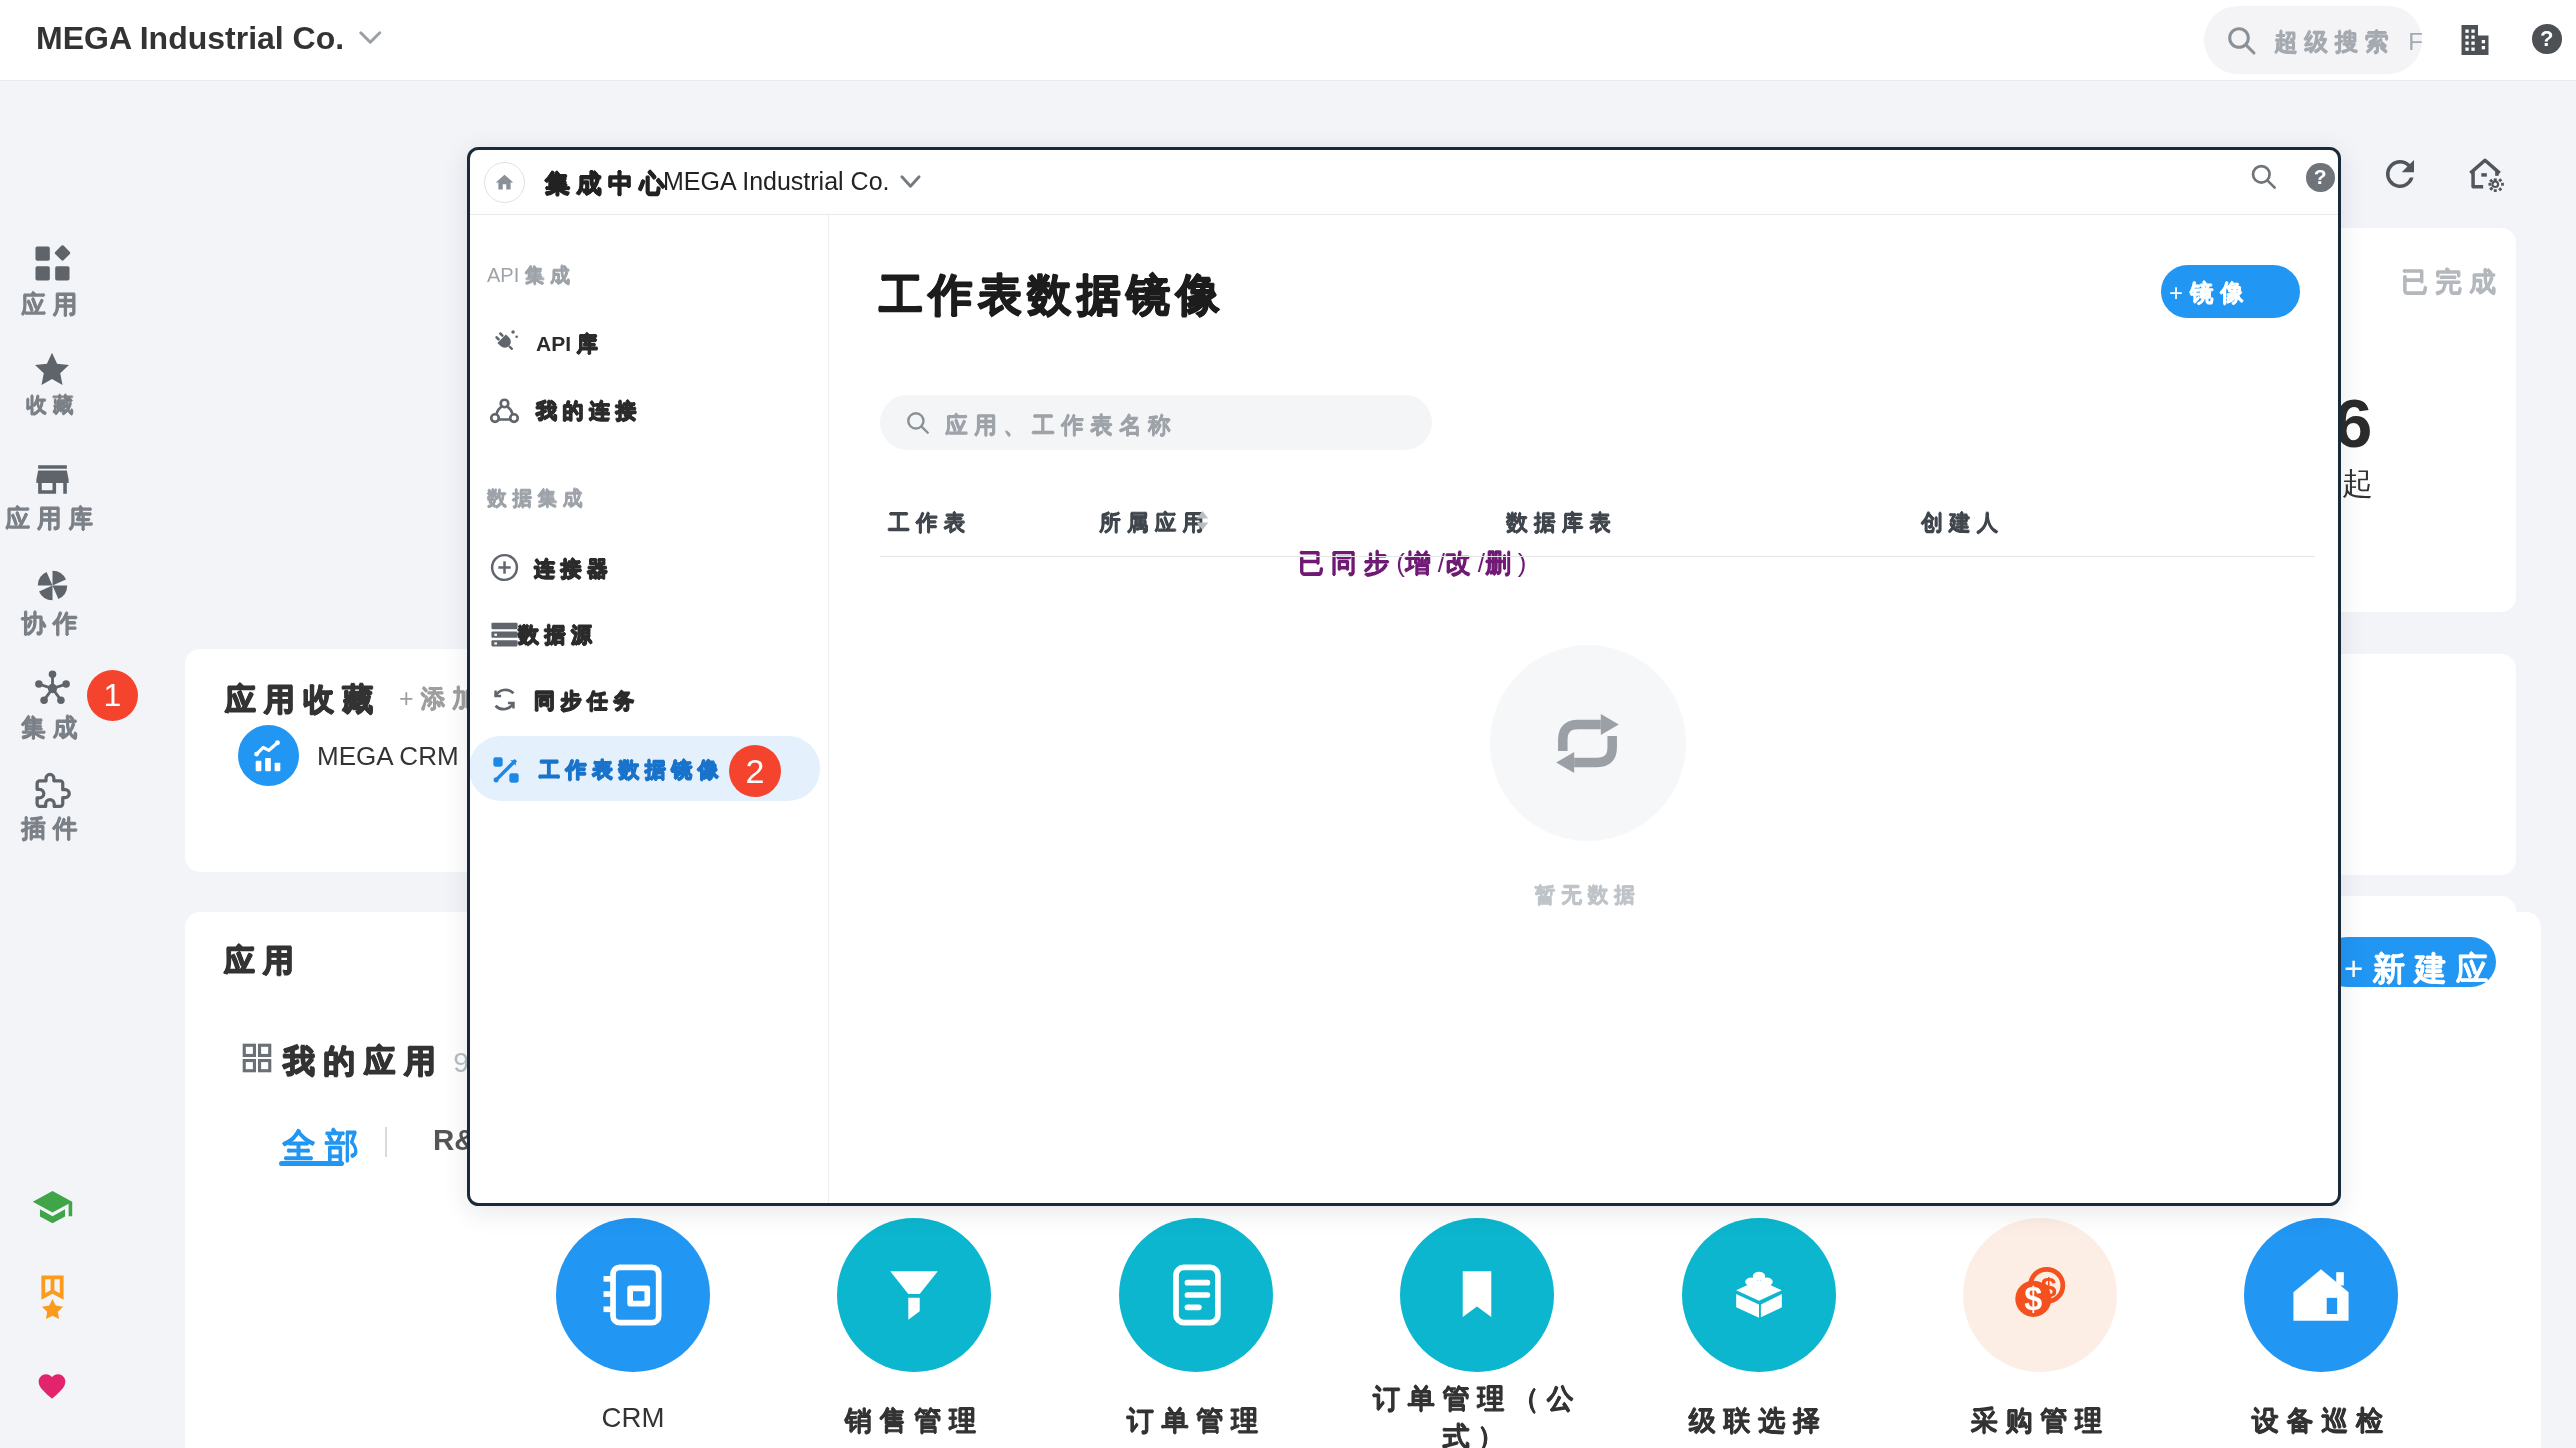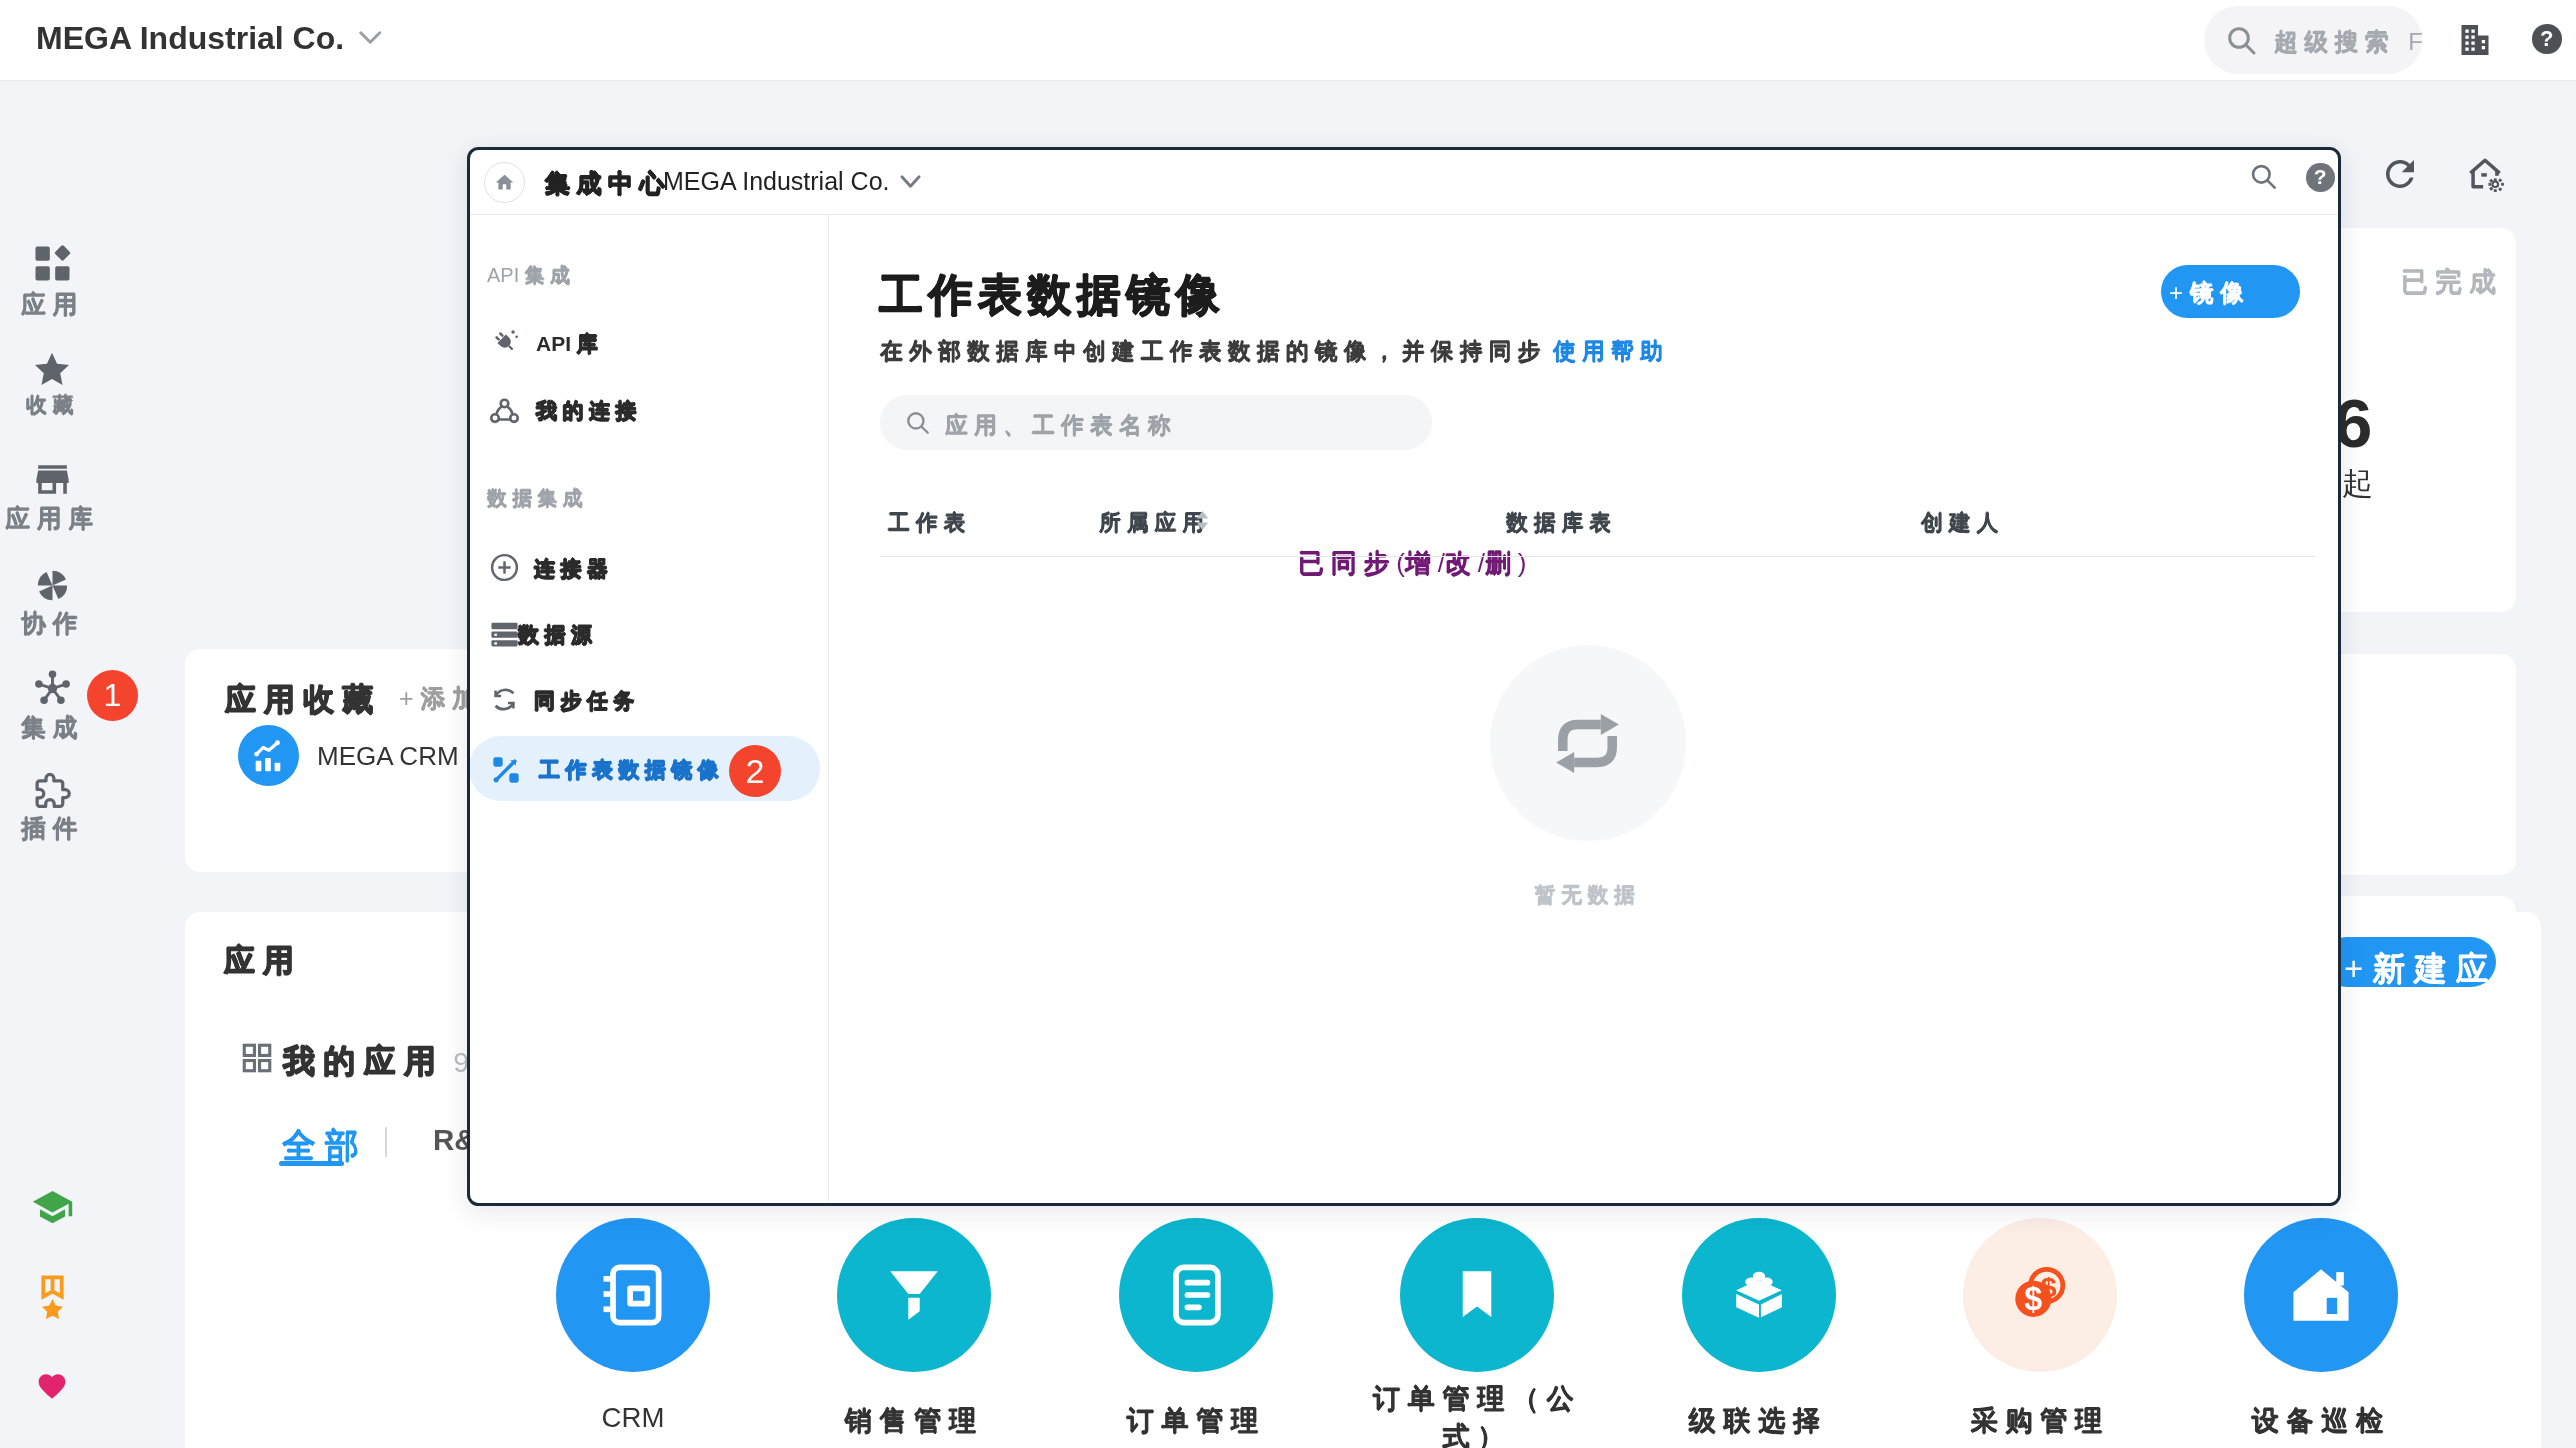--- a/index.html
+++ b/index.html
@@ -270,21 +270,20 @@
         <rect x="2.5" y="2.5" width="7" height="7" rx="1.6"></rect>
         <rect x="14.5" y="14.5" width="7" height="7" rx="1.6"></rect>
         <circle cx="4.6" cy="19.4" r="1.9"></circle>
         <line x1="4.6" y1="19.4" x2="19.4" y2="4.6" stroke="#1e88e5" stroke-width="2.6"></line>
         <path d="M19.4 4.6l-4.2 0 4.2 4.2z" stroke="none"></path>
       </svg>
   <div class="abs c" style="left:69px;top:606px;font-size:21px;font-weight:bold;color:#1a73cb;">工作表数据镜像</div>
   <div class="abs" style="left:259px;top:595px;width:52px;height:52px;border-radius:50%;background:#f4442e;color:#fff;font-size:34px;text-align:center;line-height:52px;">2</div>
 
   <div class="abs c" style="left:409px;top:116px;font-size:44px;letter-spacing:.124em;font-weight:bold;color:#1c1c1c;">工作表数据镜像</div>
-  <div class="abs" style="left:410px;top:186px;font-size:23px;color:#3c3c3c;"><span class="c">在外部数据库中创建工作表数据的镜像，并保持同步</span> <span class="c" style="color:#1e88e5;">使用帮助</span></div>
   <div class="abs" style="left:410px;top:245px;width:552px;height:55px;border-radius:27.6px;background:#f4f5f6;"></div>
   <svg class="abs" style="left:434px;top:259px;" width="28.5" height="28.5" viewBox="0 0 24 24">
         <circle cx="10" cy="10" r="6.4" fill="none" stroke="#8a9097" stroke-width="2"></circle>
         <line x1="14.8" y1="14.8" x2="20" y2="20" stroke="#8a9097" stroke-width="2" stroke-linecap="round"></line>
       </svg>
   <div class="abs c" style="left:475px;top:260px;font-size:23px;color:#9ea3a9;">应用、工作表名称</div>
 
   <div class="abs" style="left:1691px;top:115px;width:139px;height:53px;border-radius:27px;background:#2196f3;"></div>
   <div class="abs" style="left:1699px;top:127px;width:139px;text-align:left;font-size:24px;color:#fff;">+ <span class="c">镜像</span></div>
 

